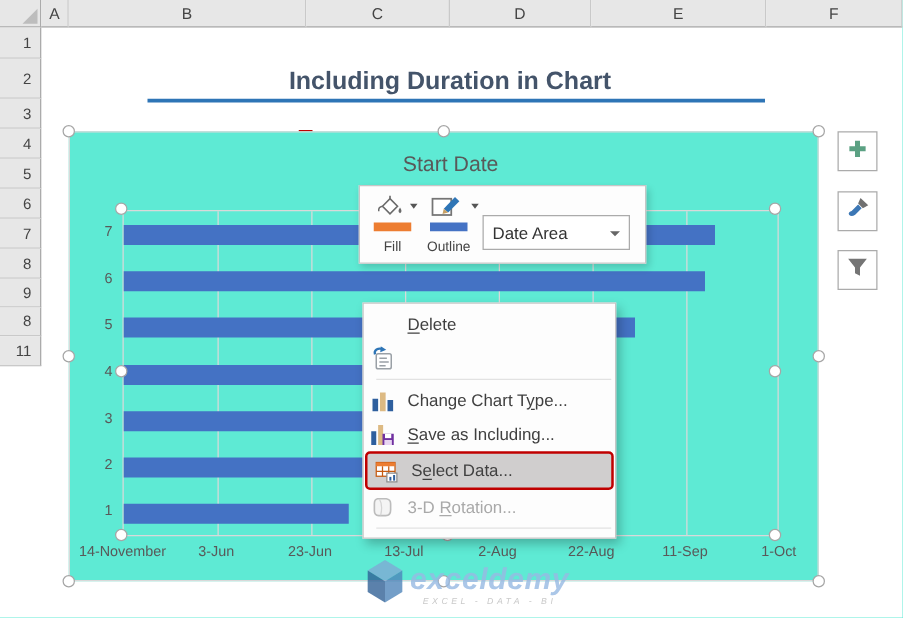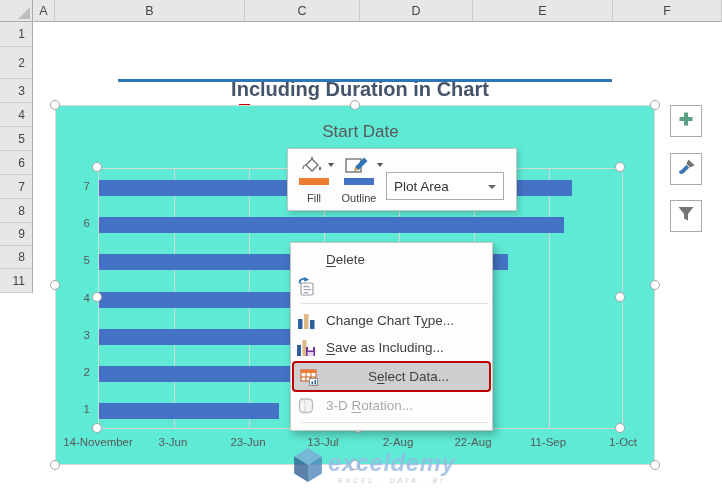--- a/index.html
+++ b/index.html
@@ -7,21 +7,21 @@
        font-family:"Liberation Sans",sans-serif;}
   .abs{position:absolute;}
   
   .corner{left:0;top:0;width:33px;height:22px;background:#E7E7E7;border-right:1px solid #ABABAB;border-bottom:1px solid #ABABAB;box-sizing:border-box;}
   .corner .tri{position:absolute;right:2px;bottom:2px;width:0;height:0;border-left:12px solid transparent;border-bottom:12px solid #BDBDBD;}
   .colhdr{top:0;height:22px;background:#E7E7E7;border-right:1px solid #C9C9C9;border-bottom:1px solid #ABABAB;box-sizing:border-box;
           color:#444;font-size:12.5px;display:flex;align-items:center;justify-content:center;}
   .rowhdr{left:0;width:33px;background:#E7E7E7;border-right:1px solid #ABABAB;border-bottom:1px solid #C9C9C9;box-sizing:border-box;
           color:#444;font-size:12px;display:flex;align-items:center;justify-content:flex-end;padding-right:7px;}
   
-  .ws-title{left:60px;top:54px;width:600px;text-align:center;font-size:20px;font-weight:bold;color:#44546A;margin-top:24px;}
+  .ws-title{left:60px;top:54px;width:600px;text-align:center;font-size:20px;font-weight:bold;color:#44546A;}
   .ws-underline{left:118px;top:79px;width:494px;height:3px;background:#2E75B6;}
   .red-dash{left:239px;top:104px;width:11px;height:2px;background:#C00000;}
   
   .chart{left:55px;top:105px;width:600px;height:360px;background:#5eead4;border:1px solid #D9D9D9;box-sizing:border-box;z-index:1;}
   .chart-title{position:absolute;left:42px;top:16px;width:525px;text-align:center;font-size:17px;color:#595959;}
   .plot{position:absolute;left:42px;top:62px;width:525px;height:261px;border:1px solid #D9D9D9;box-sizing:border-box;}
   .vgrid{position:absolute;top:0;bottom:0;width:1px;background:#D9D9D9;}
   .bar{position:absolute;left:0;height:16px;background:#4472C4;}
   .cat-label{position:absolute;left:8px;width:26px;text-align:right;font-size:11.5px;color:#595959;}
   .x-label{position:absolute;top:330px;transform:translateX(-50%);font-size:11.5px;color:#595959;white-space:nowrap;}
@@ -40,21 +40,21 @@
          display:flex;align-items:center;font-size:13.5px;color:#333;padding-left:7px;}
   .combo .combo-arrow{position:absolute;right:7px;top:12px;width:0;height:0;border-left:4px solid transparent;border-right:4px solid transparent;border-top:4.5px solid #666;}
   
   .context-menu{left:290px;top:242px;width:203px;background:#FDFDFD;border:1px solid #C6C6C6;box-sizing:border-box;
                 box-shadow:3px 4px 8px rgba(0,0,0,.25);z-index:6;padding:3px 0 4px 0;}
   .menu-item{height:27px;display:flex;align-items:center;font-size:13.5px;color:#404040;}
   .menu-item .mi-icon{width:22px;height:20px;margin-left:4px;display:flex;align-items:center;justify-content:center;flex:0 0 22px;}
   .menu-item .mi-text{margin-left:9px;white-space:nowrap;}
   .menu-item u{text-underline-offset:2px;}
   .menu-item.disabled{color:#A9A9A9;}
-  .menu-item.highlighted{height:31px;background:#D0CECE;border:2px solid #C00000;border-radius:4px;box-sizing:border-box;margin:0 1px;gap:39px;}
+  .menu-item.highlighted{height:31px;background:#D0CECE;border:2px solid #C00000;border-radius:4px;box-sizing:border-box;margin:0 1px;}
   .menu-sep{border-top:1px solid #E2E2E2;margin:3px 3px 3px 10px;height:0;}
   
   .watermark{left:292px;top:446px;z-index:20;display:flex;align-items:center;opacity:.92;font-style:italic;}
   .wm-text{margin-left:4px;}
   .wm-brand{font-size:24px;font-weight:bold;color:rgba(151,186,227,0.88);line-height:26px;letter-spacing:.5px;}
   .wm-tagline{font-size:7px;letter-spacing:2.8px;color:#C6C6C6;text-align:center;margin-top:1px;}
 </style>
 </head>
 <body>
 
@@ -180,21 +180,21 @@
         <rect x="2" y="4" width="15" height="13" fill="#fff" stroke="#757575" stroke-width="1.4"></rect>
         <path d="M11 12 L20 2.5 L23.5 6 L14.5 15 Z" fill="#2E75B6"></path>
         <path d="M11 12 L14.5 15 L10 16.2 Z" fill="#C8A165"></path>
       </svg>
   </span>
   <span class="dd-arrow" style="left:89px;top:14px;"></span>
   <div class="color-bar" style="left: 56px; top: 29px; width: 30px; background: rgb(68, 114, 196);" id="outline-swatch"></div>
   <div class="tb-label" style="left:48px;top:43px;width:46px;">Outline</div>
 
   <div class="combo">
-    <span>Plot Area</span>
+    <span>Date Area</span>
     <span class="combo-arrow"></span>
   </div>
 </div>
 
 <div class="abs context-menu" id="context-menu">
     <div class="menu-item">
       <span class="mi-icon"></span>
       <span class="mi-text"><span></span><u>D</u><span>elete</span></span>
     </div>
     <div class="menu-item">

